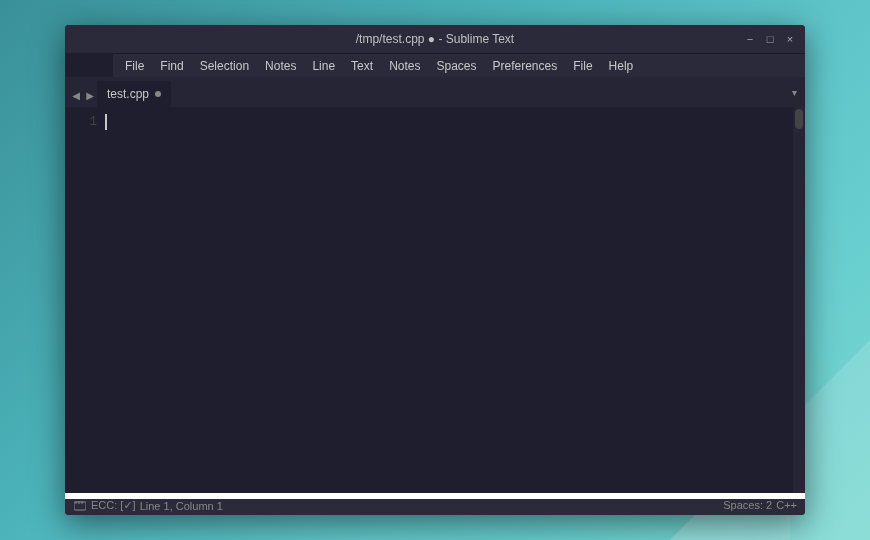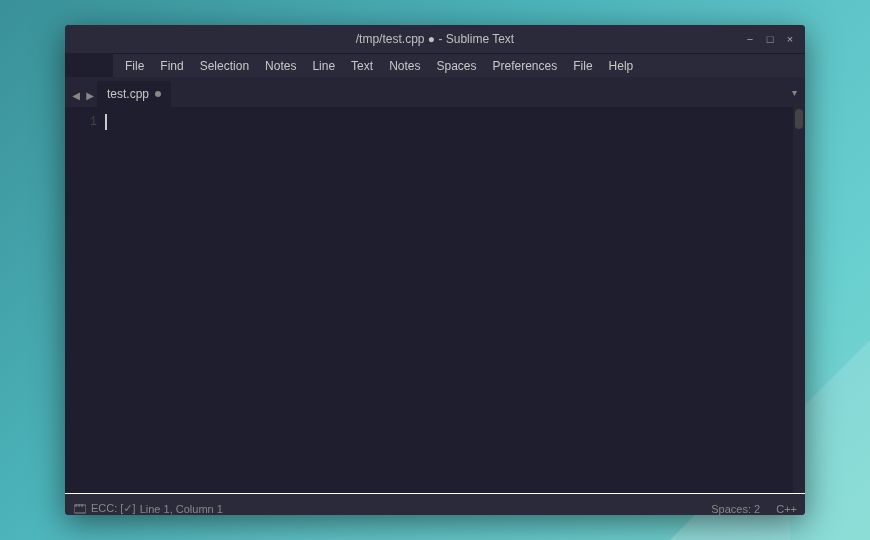--- a/index.html
+++ b/index.html
@@ -236,24 +236,24 @@
       border-radius: 4px;
       margin: 2px auto;
     }
 
     
     .status-bar {
       height: 22px;
       background: #2a2a3a;
       border-radius: 0 0 4px 4px;
       display: flex;
-      align-items: flex-end;
+      align-items: flex-start;
       padding: 0 8px;
       flex-shrink: 0;
-      border-top: 1px solid #ffffff;
+      border-top: 6px solid #ffffff;
     }
 
     .status-left {
       display: flex;
       align-items: center;
       gap: 4px;
       flex: 1;
     }
 
     .status-icon {
@@ -270,21 +270,21 @@
     }
 
     .status-text {
       font-size: 11px;
       color: #888;
     }
 
     .status-right {
       display: flex;
       align-items: center;
-      gap: 16px;
+      gap: 4px;
     }
 
     .status-item {
       font-size: 11px;
       color: #888;
       cursor: pointer;
     }
   </style>
 </head>
 <body>

